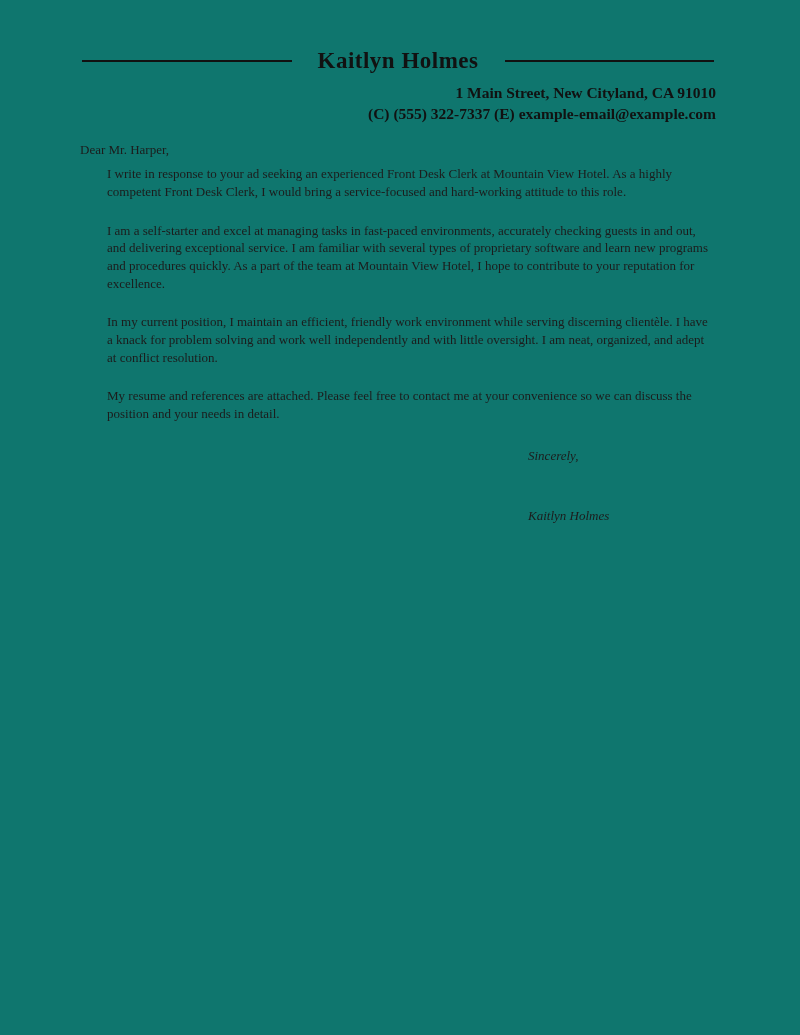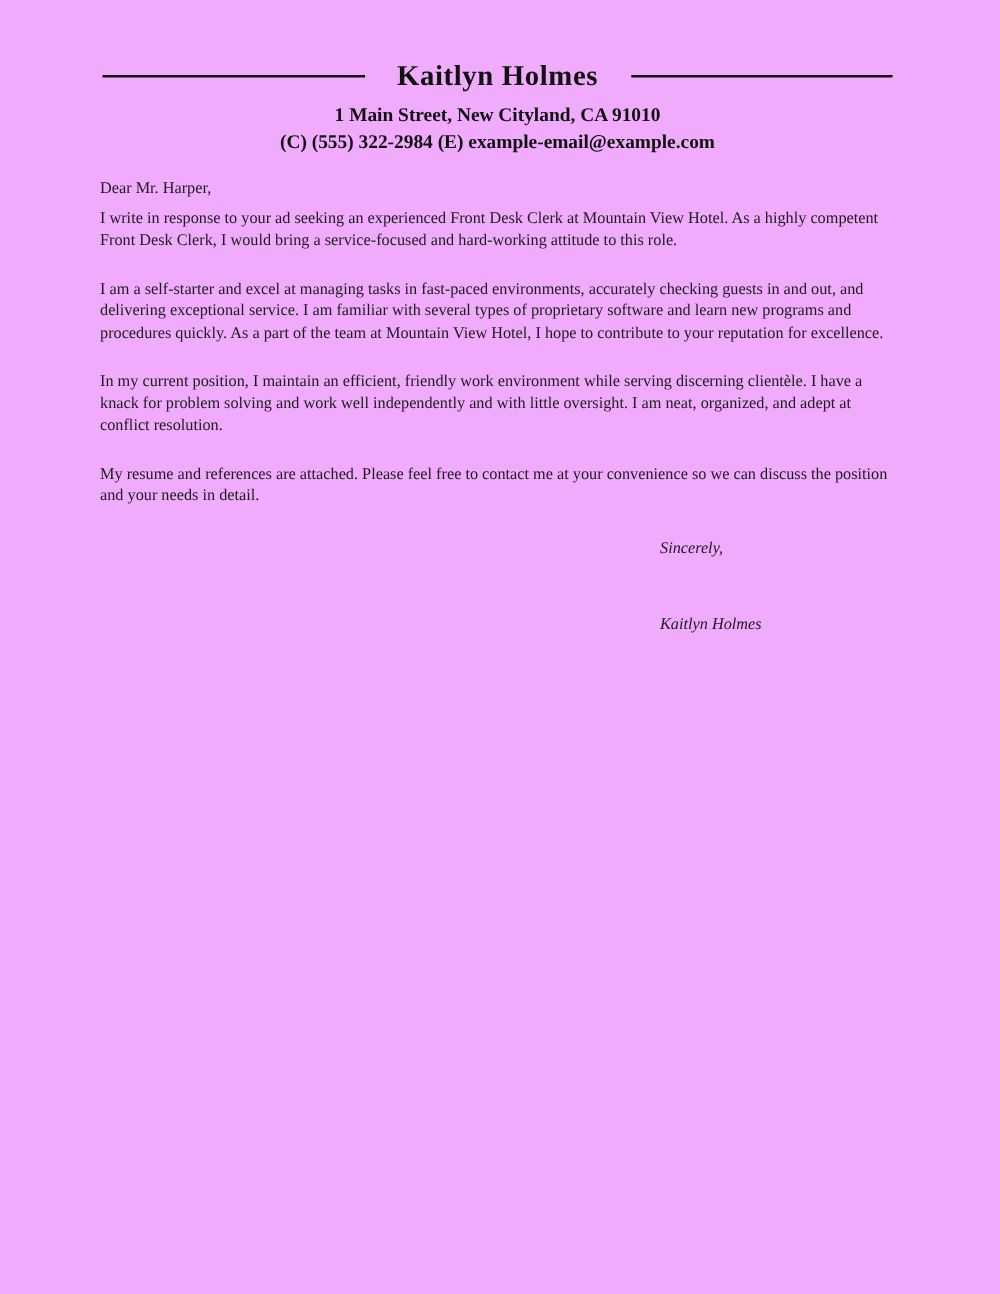--- a/index.html
+++ b/index.html
@@ -5,21 +5,21 @@
   * { margin: 0; padding: 0; box-sizing: border-box; }
   html, body {
     background: #ffffff;
     font-family: "Liberation Serif", "DejaVu Serif", serif;
     color: #1c1c1c;
   }
   .page {
     width: 800px;
     height: 1035px;
     margin: 0 auto;
-    background: #f0abfc;
+    background: #0f766e;
     position: relative;
     padding: 48px 84px 0 80px;
   }
   
   .header {
     display: flex;
     align-items: center;
     justify-content: center;
     gap: 26px;
     margin: 0 2px 8px 2px;
@@ -30,38 +30,39 @@
     border-top: 2.5px solid #111111;
   }
   .name {
     font-size: 23px;
     font-weight: bold;
     letter-spacing: 0.5px;
     white-space: nowrap;
     color: #111111;
   }
   .addr-line {
-    text-align: center;
+    text-align: right;
     font-weight: bold;
     font-size: 15.5px;
     line-height: 1.38;
     color: #111111;
   }
   
   .body-block {
     margin-top: 16px;
     font-size: 13px;
     line-height: 1.36;
   }
   .greeting {
     margin-bottom: 7px;
   }
   .para {
     margin-bottom: 21px;
     max-width: 640px;
+    margin-left: 27px;
   }
   .closing-block {
     margin-top: 24px;
     padding-left: 448px;
     font-style: italic;
   }
   .closing { display: block; }
   .signature {
     display: block;
     margin-top: 43px;
@@ -73,21 +74,21 @@
 <div class="page">
 
   <div class="header">
     <div class="rule"></div>
     <div class="name">Kaitlyn Holmes</div>
     <div class="rule"></div>
   </div>
 
   <div class="addr-line">1 Main Street, New Cityland, CA 91010</div>
 
-  <div class="addr-line">(C) (555) 322-2984 (E) example-email@example.com</div>
+  <div class="addr-line">(C) (555) 322-7337 (E) example-email@example.com</div>
 
   <div class="body-block">
 
     <div class="greeting">Dear Mr. Harper,</div>
 
     <p class="para">I write in response to your ad seeking an experienced Front Desk Clerk at Mountain View Hotel. As a highly competent Front Desk Clerk, I would bring a service-focused and hard-working attitude to this role.</p>
 
     <p class="para">I am a self-starter and excel at managing tasks in fast-paced environments, accurately checking guests in and out, and delivering exceptional service. I am familiar with several types of proprietary software and learn new programs and procedures quickly. As a part of the team at Mountain View Hotel, I hope to contribute to your reputation for excellence.</p>
 
     <p class="para">In my current position, I maintain an efficient, friendly work environment while serving discerning clientèle. I have a knack for problem solving and work well independently and with little oversight. I am neat, organized, and adept at conflict resolution.</p>

